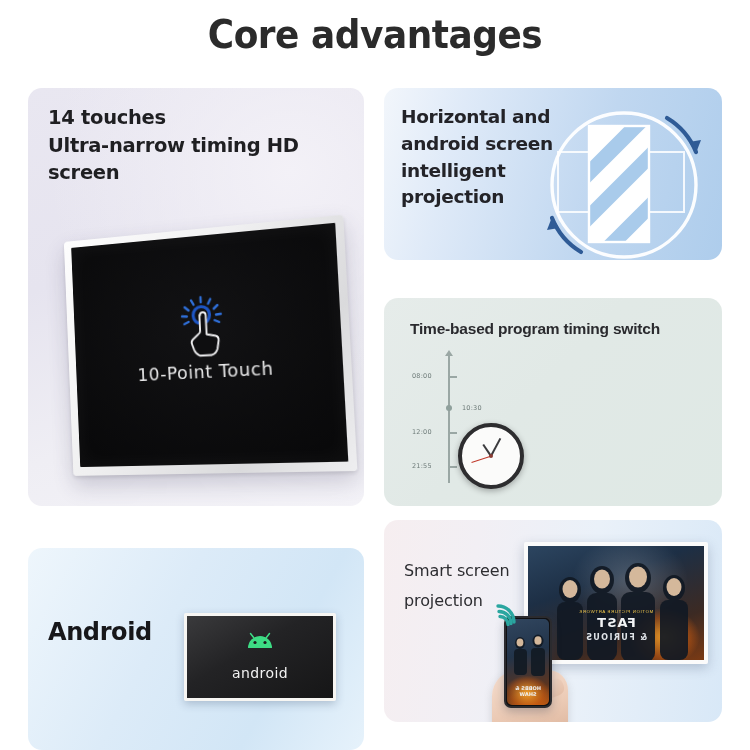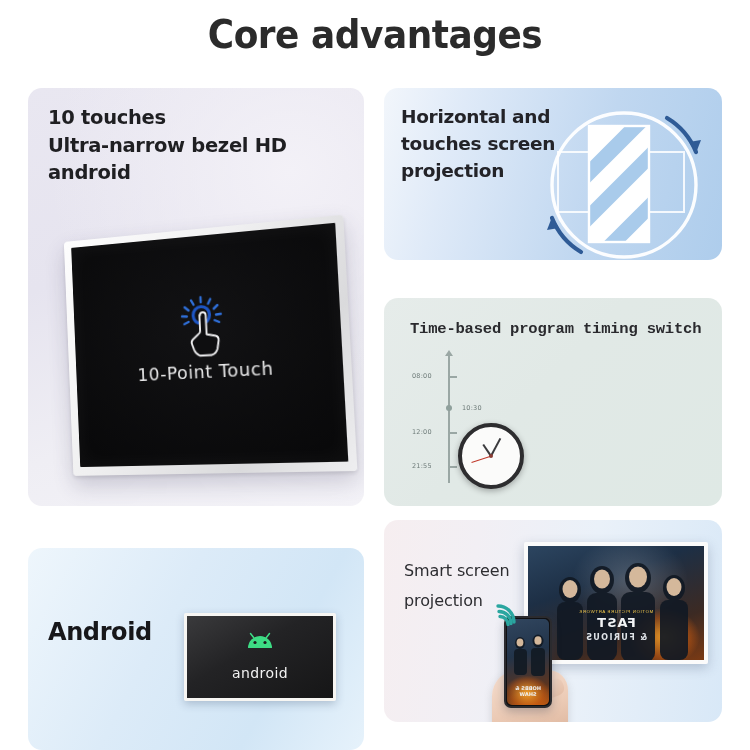--- a/index.html
+++ b/index.html
@@ -129,21 +129,21 @@
     left: 384px; top: 298px;
     width: 338px; height: 208px;
     background: linear-gradient(135deg, #e6ecea 0%, #e1e9e6 45%, #dfe9e5 100%);
   }
   #card-timer .headline {
     position: absolute;
     left: 26px; top: 22px;
     font-size: 15.5px;
     font-weight: bold;
     color: #2a2a2e;
-    font-family: Liberation Mono, monospace;
+    font-family: Liberation Sans, sans-serif;
     letter-spacing: -0.2px;
     white-space: nowrap;
   }
   #timeline {
     position: absolute;
     left: 64px; top: 57px;
     width: 2px; height: 128px;
     background: #9aa7a4;
   }
   #timeline::before {
@@ -372,22 +372,22 @@
   
   .headline span { display:block; }
 </style>
 </head>
 <body>
 
 <div id="page-title">Core advantages</div>
 
 <div class="card" id="card-touch">
   <div class="headline">
-    <span>10 touches</span>
-    <span class="l2">Ultra-narrow bezel HD android</span>
+    <span>14 touches</span>
+    <span class="l2">Ultra-narrow timing HD screen</span>
   </div>
 
   <div id="monitor-wrap">
     <div id="monitor-persp">
       <div id="monitor-bezel">
         <div id="monitor-screen">
 
           <div id="touch-icon-group">
             <svg viewBox="0 0 56 66" width="56" height="66">
               <g stroke="#2f6fd8" stroke-width="2.4" stroke-linecap="round">
@@ -409,21 +409,22 @@
           <div id="touch-screen-label">10-Point Touch</div>
         </div>
       </div>
     </div>
   </div>
 </div>
 
 <div class="card" id="card-rotate">
   <div class="headline">
     <span>Horizontal and</span>
-    <span>touches screen</span>
+    <span>android screen</span>
+    <span>intelligent</span>
     <span>projection</span>
   </div>
 
   <div id="rotate-icon">
     <svg viewBox="0 0 180 196" width="180" height="196">
       <defs>
         <clipPath id="portraitClip">
             <rect x="53" y="36" width="60" height="116"></rect>
           </clipPath>
       </defs>

